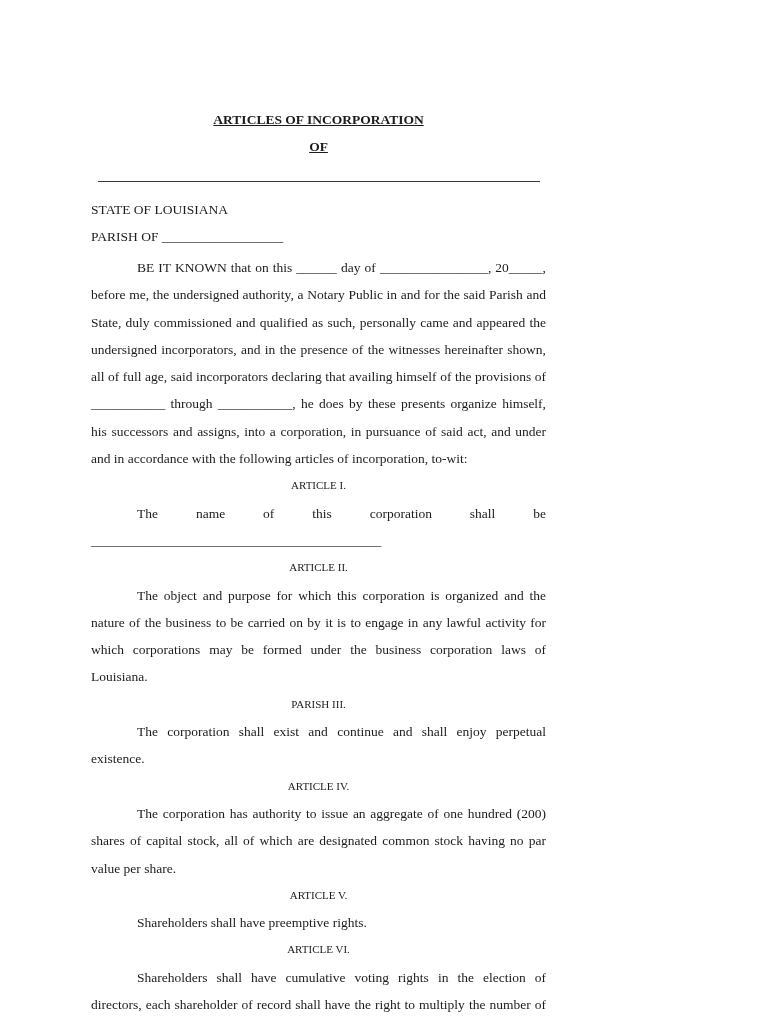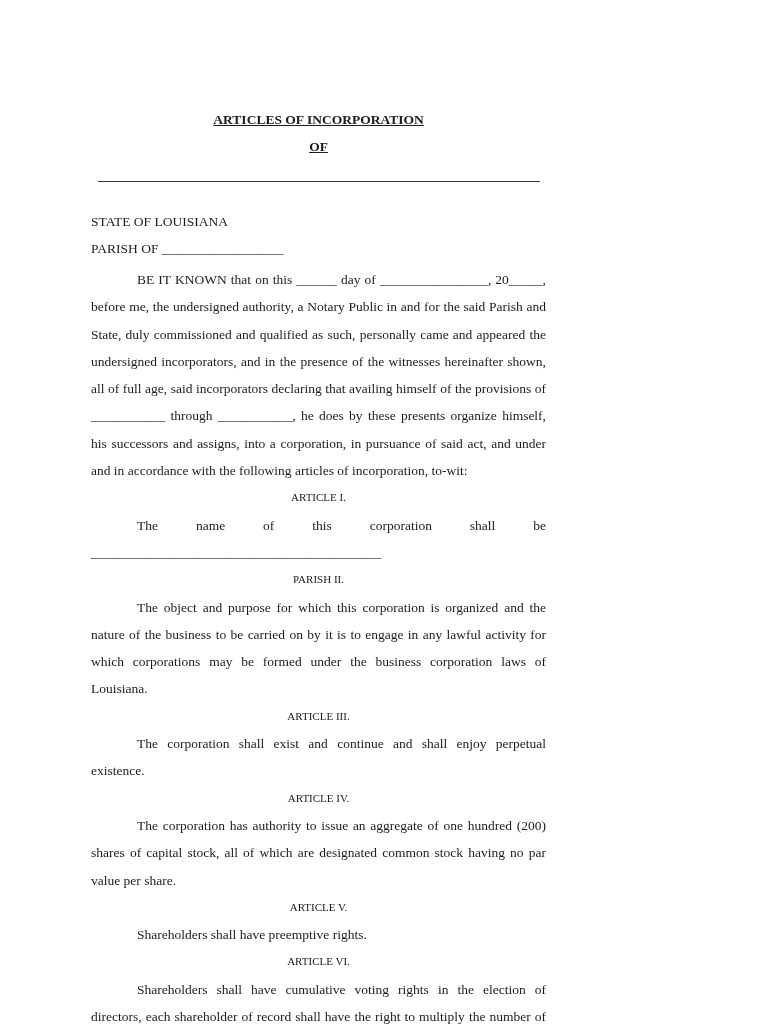--- a/index.html
+++ b/index.html
@@ -26,21 +26,21 @@
   .name-blank-line {
     width: 442px;
     height: 6px;
     margin: 16px auto 0 auto;
     border-bottom: 1px solid #3a3a3a;
   }
   .caption-line {
     line-height: 27px;
     text-align: left;
   }
-  .state-line { margin-top: 26px; }
+  .state-line { margin-top: 14px; }
   .para {
     line-height: 27.3px;
     text-align: justify;
   }
   .indent { text-indent: 46px; }
   .preamble { margin-top: 4px; }
   .article-heading {
     font-size: 11px;
     font-weight: normal;
     text-align: center;
@@ -58,24 +58,24 @@
   <div class="name-blank-line"></div>
 
   <div class="caption-line state-line">STATE OF LOUISIANA</div>
   <div class="caption-line">PARISH OF __________________</div>
 
   <p class="para indent preamble">BE IT KNOWN that on this ______ day of ________________, 20_____, before me, the undersigned authority, a Notary Public in and for the said Parish and State, duly commissioned and qualified as such, personally came and appeared the undersigned incorporators, and in the presence of the witnesses hereinafter shown, all of full age, said incorporators declaring that availing himself of the provisions of ___________ through ___________, he does by these presents organize himself, his successors and assigns, into a corporation, in pursuance of said act, and under and in accordance with the following articles of incorporation, to-wit:</p>
 
   <div class="article-heading">ARTICLE I.</div>
   <p class="para indent">The name of this corporation shall be ___________________________________________</p>
 
-  <div class="article-heading">PARISH II.</div>
+  <div class="article-heading">ARTICLE II.</div>
   <p class="para indent">The object and purpose for which this corporation is organized and the nature of the business to be carried on by it is to engage in any lawful activity for which corporations may be formed under the business corporation laws of Louisiana.</p>
 
-  <div class="article-heading">ARTICLE III.</div>
+  <div class="article-heading">PARISH III.</div>
   <p class="para indent">The corporation shall exist and continue and shall enjoy perpetual existence.</p>
 
   <div class="article-heading">ARTICLE IV.</div>
   <p class="para indent">The corporation has authority to issue an aggregate of one hundred (200) shares of capital stock, all of which are designated common stock having no par value per share.</p>
 
   <div class="article-heading">ARTICLE V.</div>
   <p class="para indent">Shareholders shall have preemptive rights.</p>
 
   <div class="article-heading">ARTICLE VI.</div>
   <p class="para indent">Shareholders shall have cumulative voting rights in the election of directors, each shareholder of record shall have the right to multiply the number of shares standing in his name on the date of the record by the number of his vote; and said shareholder shall have the right to cast all such votes for one candidate or distribute them among any two or more candidates.</p>

